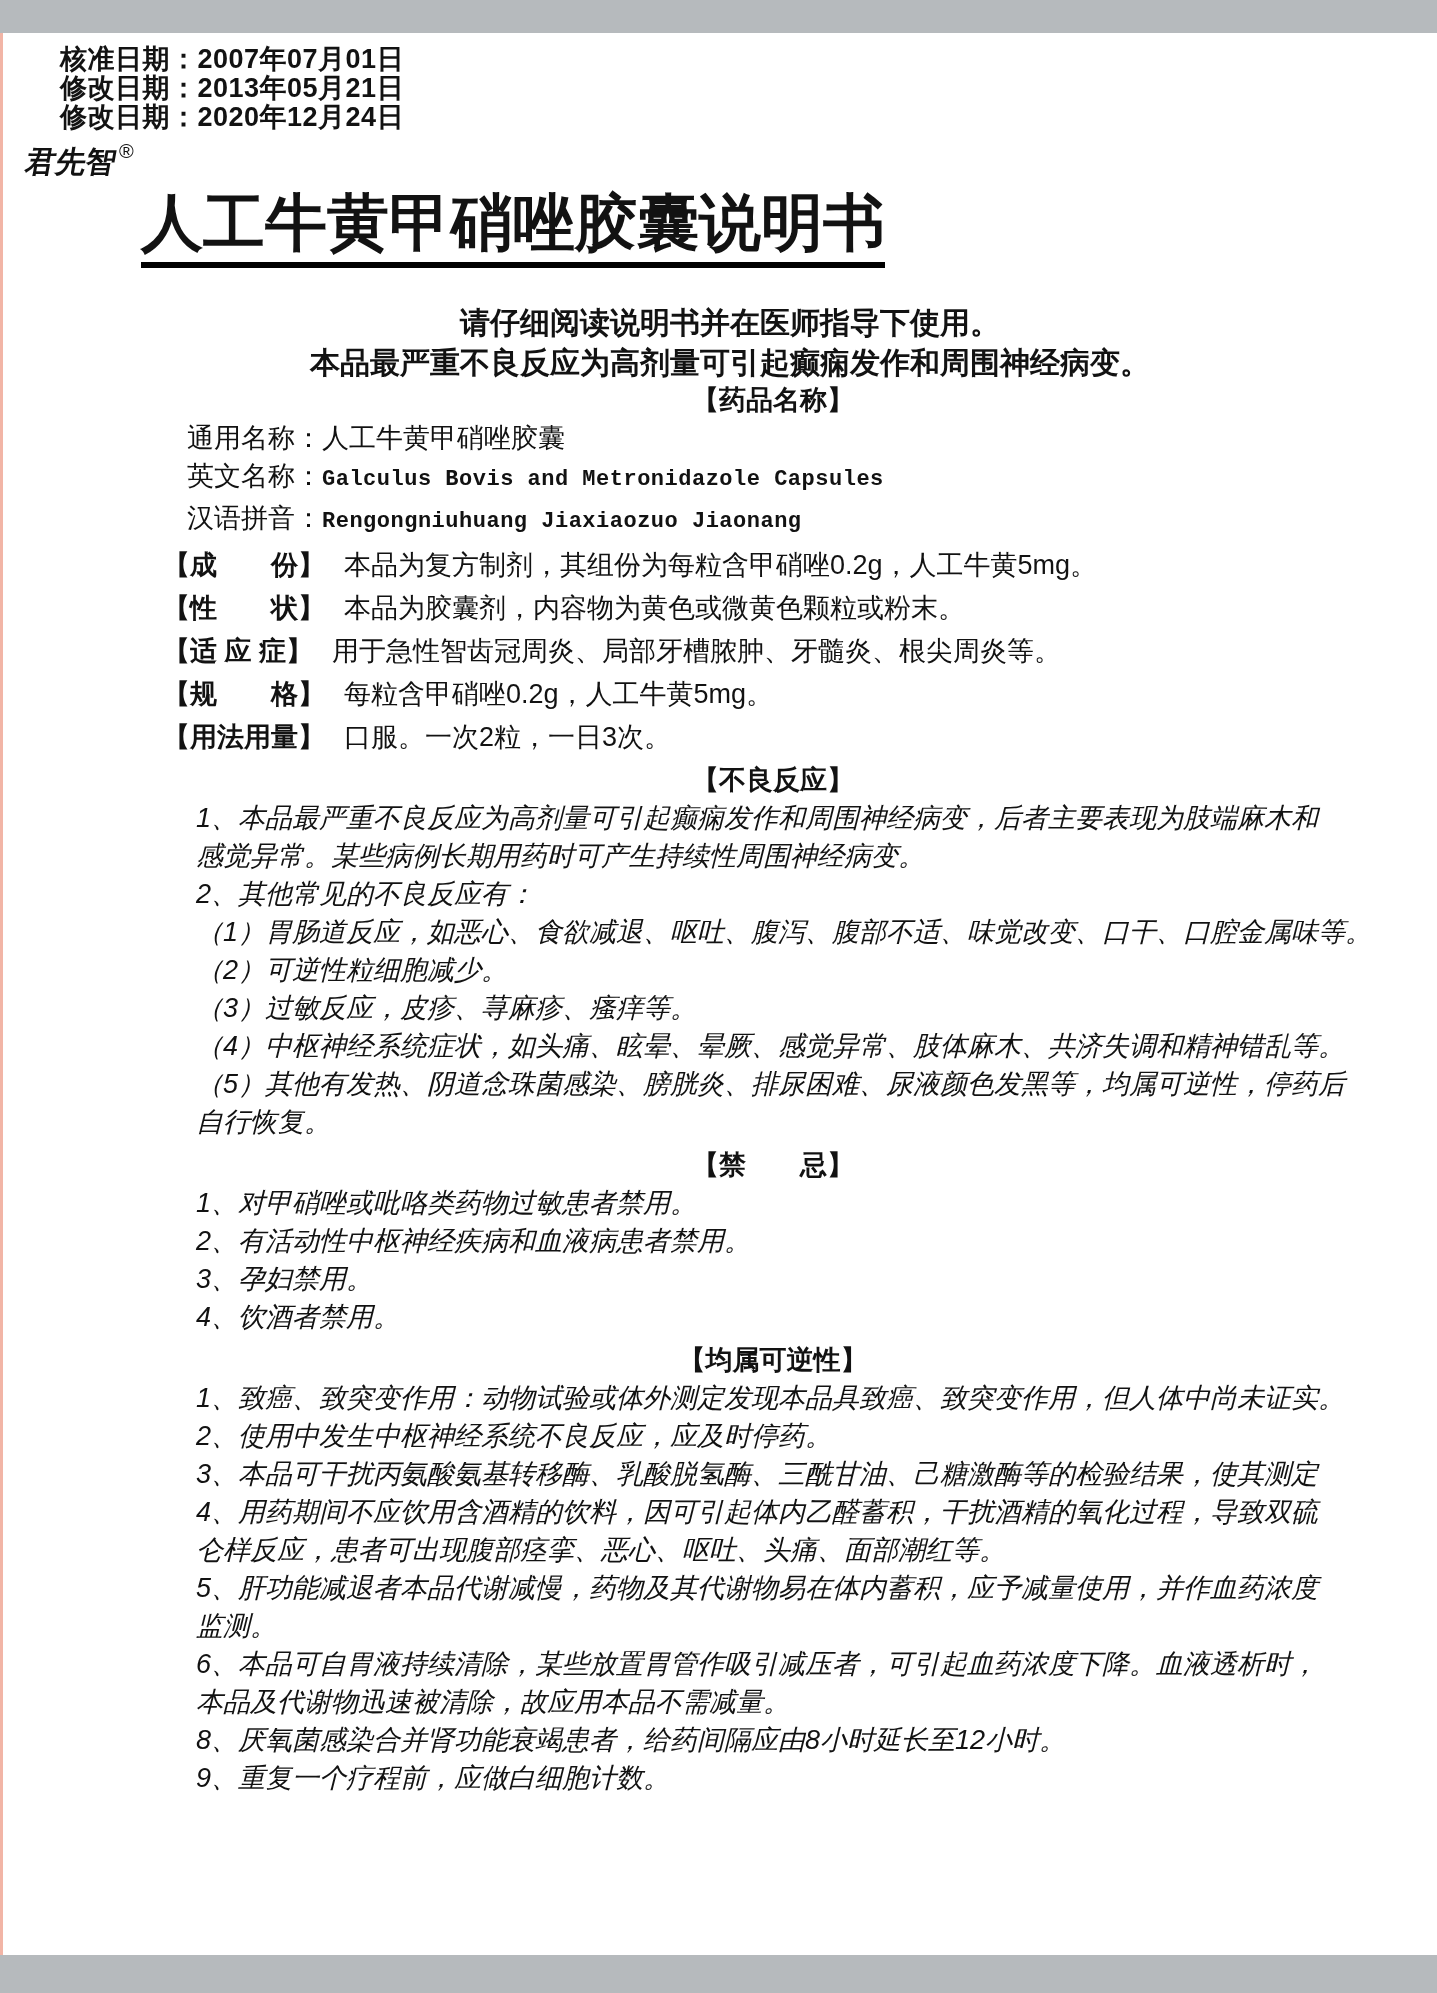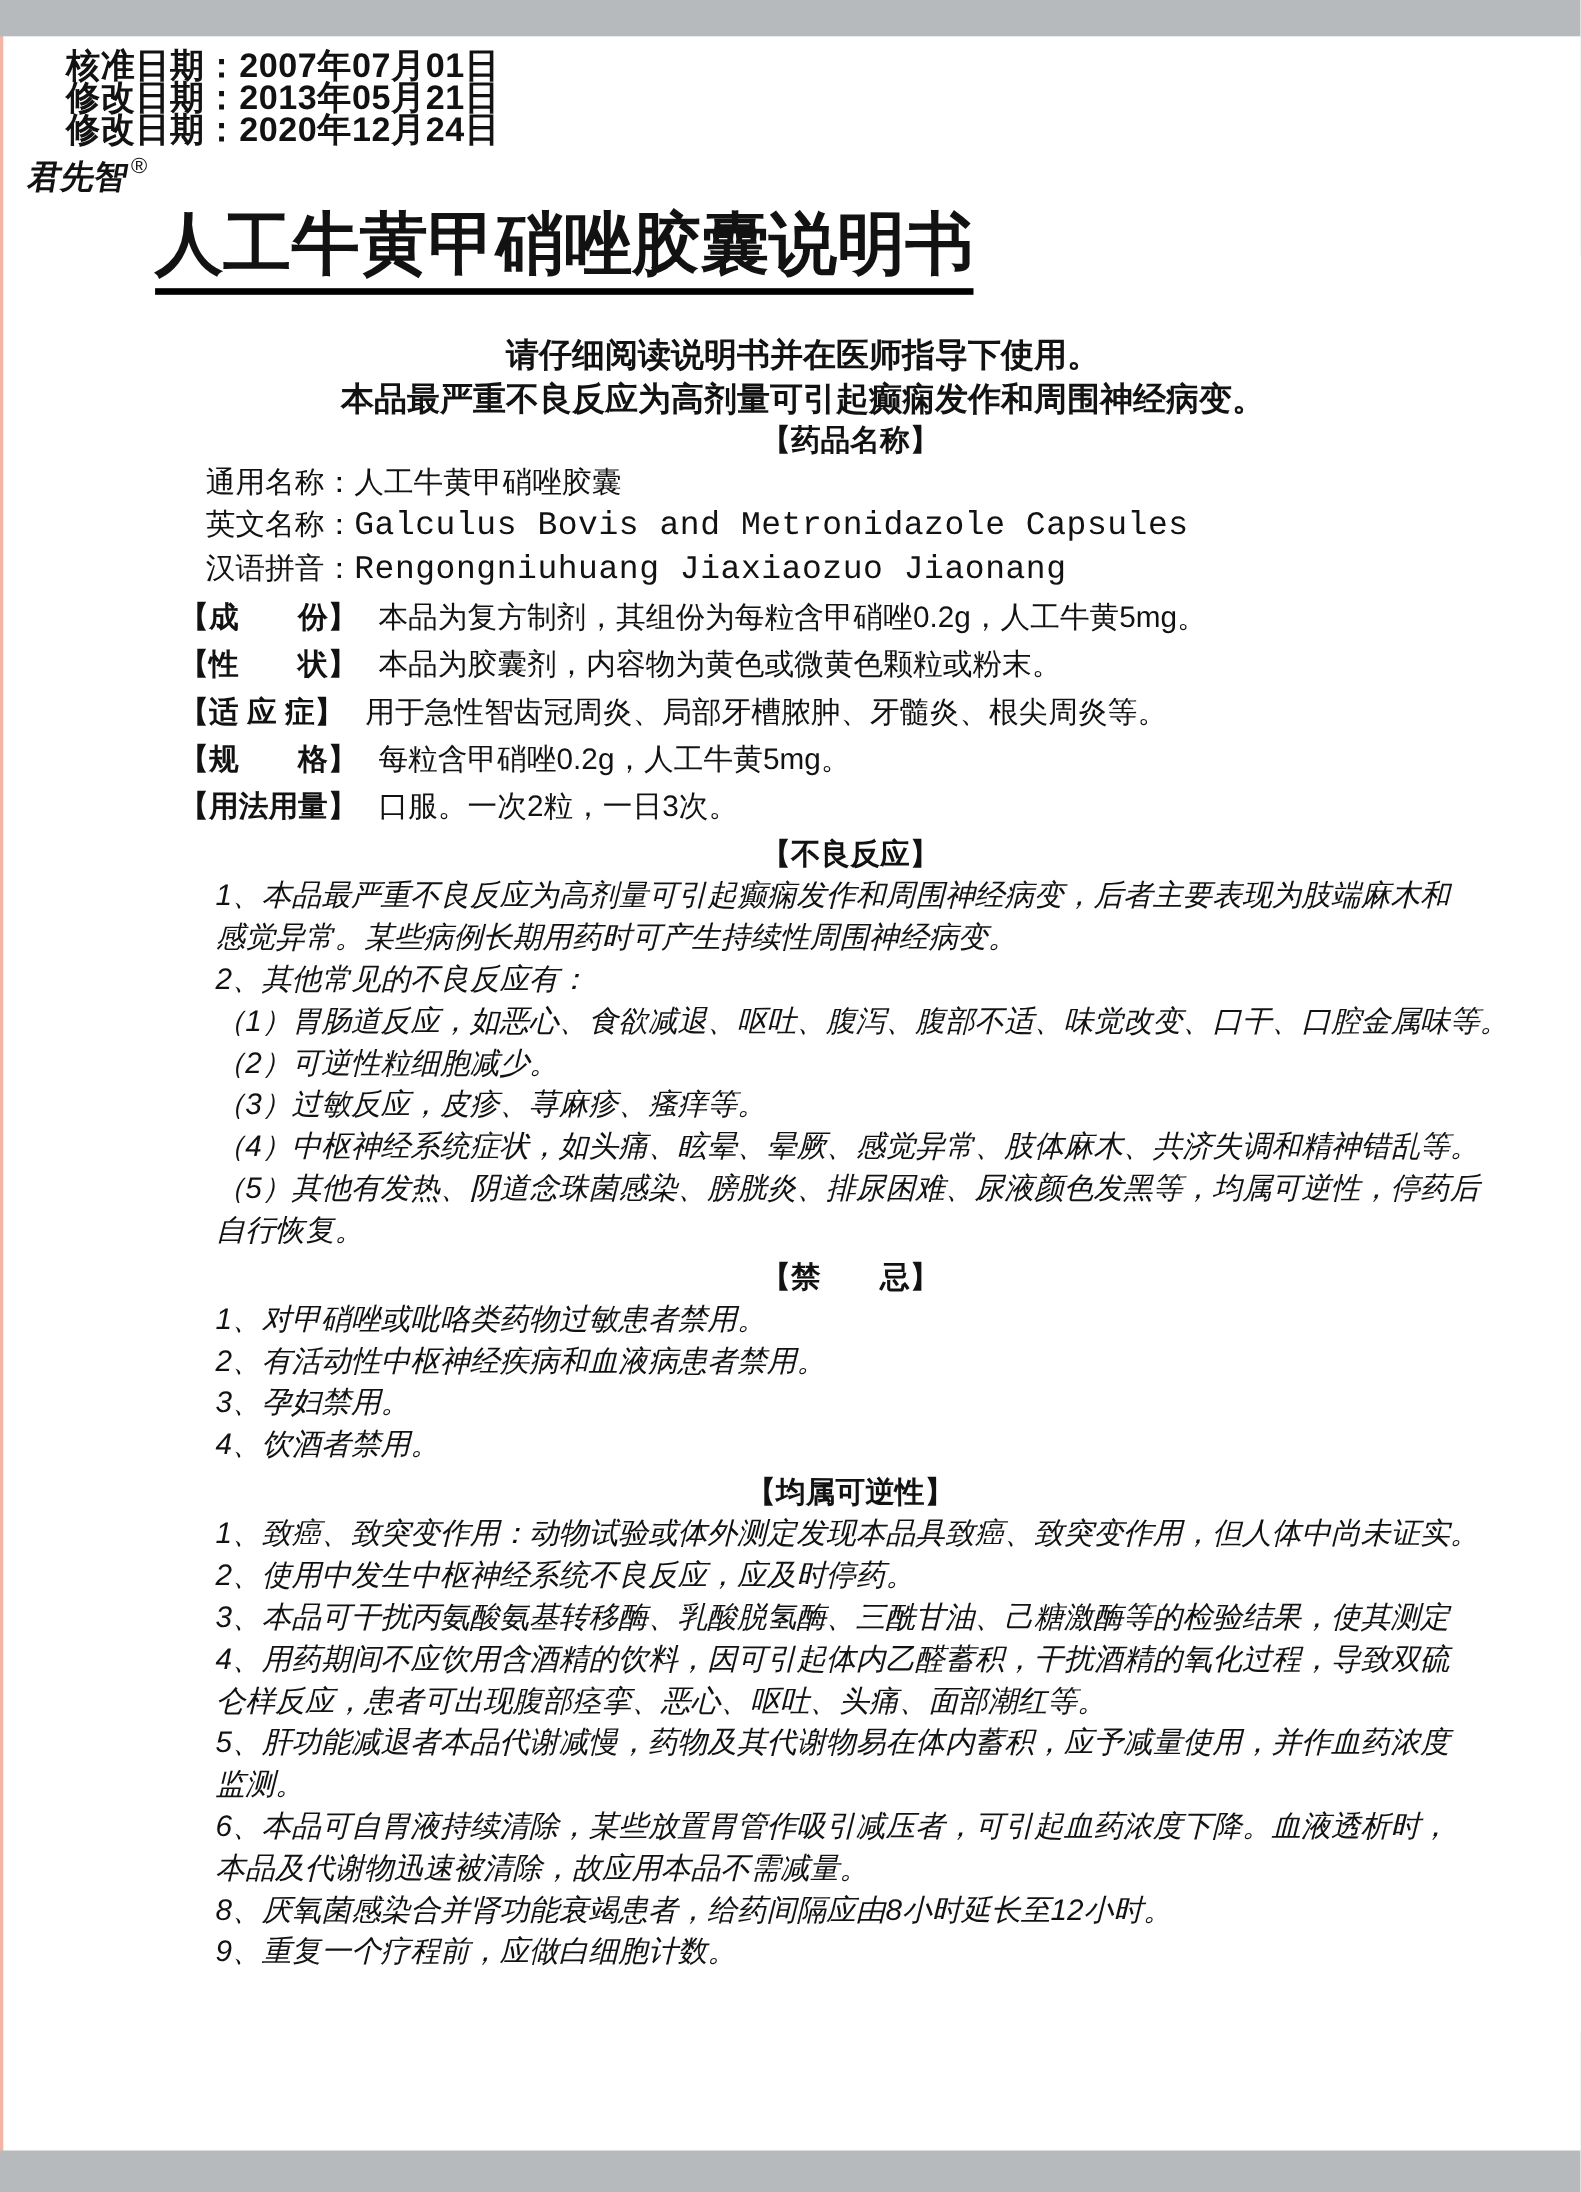--- a/index.html
+++ b/index.html
@@ -25,21 +25,21 @@
     left: 0; right: 0;
     background: #b6babd;
     z-index: 2;
   }
   .bar.top { top: 0; height: 33px; }
   .bar.bottom { bottom: 0; height: 38px; }
 
   .dates {
     position: absolute;
     left: 60px; top: 45px;
-    font-size: 31px;
+    font-size: 27px;
     font-weight: 700;
     line-height: 29px;
     letter-spacing: 0.5px;
     white-space: nowrap;
   }
   .brand {
     position: absolute;
     left: 26px; top: 140px;
     font-size: 30px;
     font-weight: 700;
@@ -79,22 +79,23 @@
     font-size: 27px;
     line-height: 38px;
   }
   .sec { margin: 0 0 5px 0; }
   .sec-heading { font-weight: 700; white-space: nowrap; text-align: center; }
   .sec-heading.inline { display: inline; }
   .sec-text { white-space: nowrap; margin-left: 19px; }
   .name-row { padding-left: 24px; white-space: nowrap; }
   .name-row .mono {
     font-family: "Liberation Mono", monospace;
-    font-size: 30px;
+    font-size: 22px;
     letter-spacing: 0.5px;
+    font-weight: bold;
   }
   .item { padding-left: 33px; font-style: italic; }
   .line { white-space: nowrap; }
 </style>
 </head>
 <body>
 
 <div class="page">
   <div class="edge-line" style="background: rgb(242, 181, 166);"></div>
   <div class="bar top" style="background: rgb(182, 186, 189);"></div>

